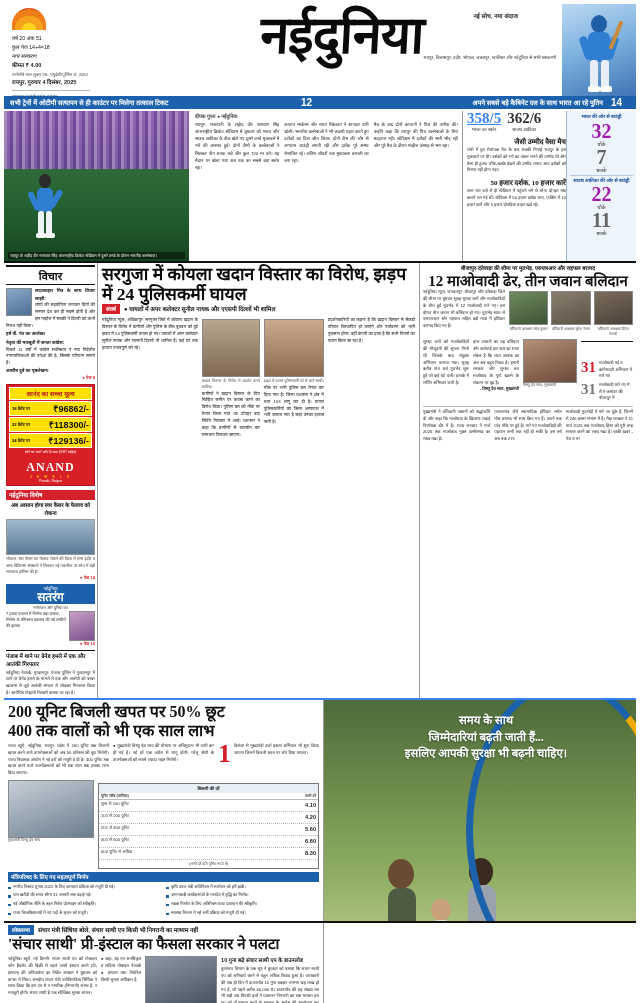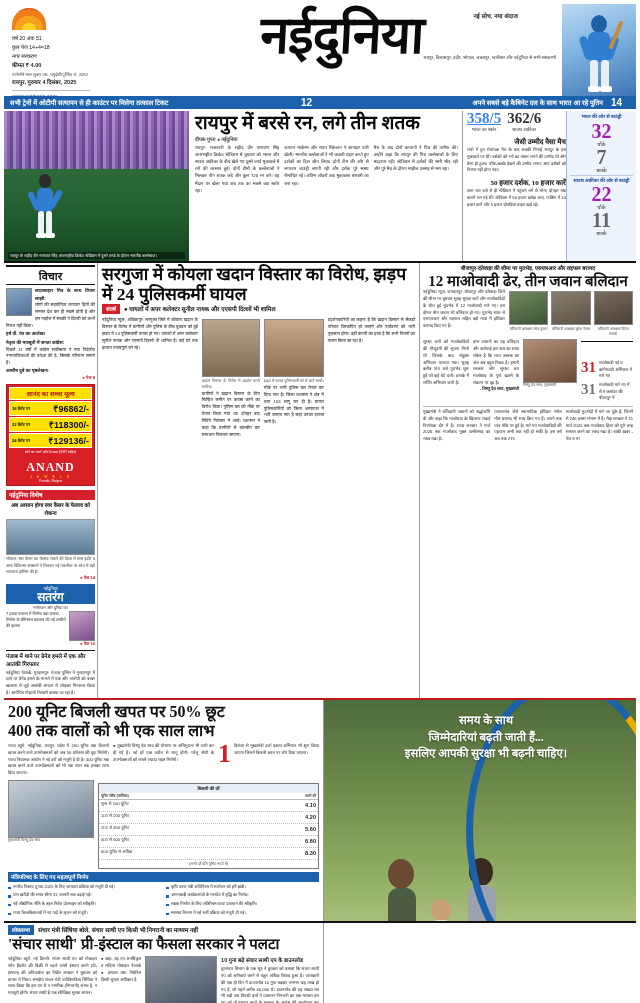--- a/index.html
+++ b/index.html
@@ -70,21 +70,21 @@
 
   .statcol { width:70px; background:#eef4fb; border-left:1px solid #9bb8d4; padding:3px; text-align:center; }
   .statcol .cap { font-size:4.8px; color:#1b4f9c; font-weight:bold; line-height:1.4; }
   .statcol .big { font-family:"Liberation Serif",serif; font-weight:bold; font-size:20px; line-height:1; }
   .statcol .big.r { color:#a21caf; }
   .statcol .big.g { color:#666; }
   .statcol .unit { font-size:5px; color:#333; }
   .statcol hr { border:0; border-top:1px solid #b9cbe0; margin:2px 0; }
 
   
-  .band2 { display:flex; border-bottom:2px solid #b91c1c; }
+  .band2 { display:flex; border-bottom:2px solid #3b82f6; }
   .col-left { width:94px; border-right:1px solid #999; padding:2px; }
   .col-mid  { flex:1; padding:2px 4px; border-right:1px solid #999; }
   .col-right{ width:216px; padding:2px 3px; }
 
   .sec-title { text-align:center; font-family:"Liberation Serif",serif; font-weight:bold;
      font-size:11px; border-top:2px solid #111; border-bottom:1px solid #111; padding:1px 0; }
   .op-item { font-size:4.3px; line-height:1.6; text-align:justify; margin-top:2px; color:#222;}
   .op-item b { display:block; font-size:4.7px; }
   .op-thumb { width:26px; height:28px; float:left; margin:1px 3px 1px 0;
      background:linear-gradient(160deg,#8aa9c9,#4d6f95); border:1px solid #888;}
@@ -248,21 +248,20 @@
         <rect x="9" y="20" width="6" height="20" rx="3" fill="#2f7ed1" transform="rotate(-25 12 30)"></rect>
         <rect x="31" y="18" width="6" height="20" rx="3" fill="#2f7ed1" transform="rotate(30 34 28)"></rect>
         <rect x="16" y="40" width="6" height="24" rx="2.5" fill="#eef2f7"></rect>
         <rect x="24" y="40" width="6" height="24" rx="2.5" fill="#eef2f7"></rect>
         <rect x="14" y="62" width="10" height="5" rx="2" fill="#fff"></rect>
         <rect x="23" y="62" width="10" height="5" rx="2" fill="#fff"></rect>
       </svg>
       <div class="photo-cap">रायपुर के शहीद वीर नारायण सिंह अंतरराष्ट्रीय क्रिकेट स्टेडियम में दूसरे वनडे के दौरान भारतीय बल्लेबाज।</div>
     </div>
     <div class="lead-body">
-      <div class="lead-head">रायपुर में बरसे रन, लगे तीन शतक</div>
       <div class="byline">दीपक गुप्ता ● नईदुनिया</div>
       <div class="lead-cols">
         <div class="c">रायपुर: राजधानी के शहीद वीर नारायण सिंह अंतरराष्ट्रीय क्रिकेट स्टेडियम में बुधवार को भारत और साउथ अफ्रीका के बीच खेले गए दूसरे वनडे मुकाबले में रनों की बरसात हुई। दोनों टीमों के बल्लेबाजों ने मिलकर तीन शतक जड़े और कुल 720 रन बने। यह मैदान पर खेला गया अब तक का सबसे बड़ा स्कोर रहा।</div>
         <div class="c">कप्तान मार्करम और रायन रिकेल्टन ने शानदार पारी खेली। भारतीय बल्लेबाजों ने भी जवाबी प्रहार करते हुए दर्शकों का दिल जीत लिया। दोनों टीम की ओर से लगातार बाउंड्री लगती रहीं और दर्शक पूरे समय रोमांचित रहे। अंतिम ओवरों तक मुकाबला बराबरी का बना रहा।</div>
         <div class="c">मैच के बाद दोनों कप्तानों ने पिच की तारीफ की। उन्होंने कहा कि रायपुर की पिच बल्लेबाजों के लिए मददगार रही। स्टेडियम में दर्शकों की भारी भीड़ रही और पूरे मैच के दौरान माहौल उत्साह से भरा रहा।</div>
       </div>
     </div>
     <div class="scorebox">
       <div class="score-row">
         <div class="sc">

